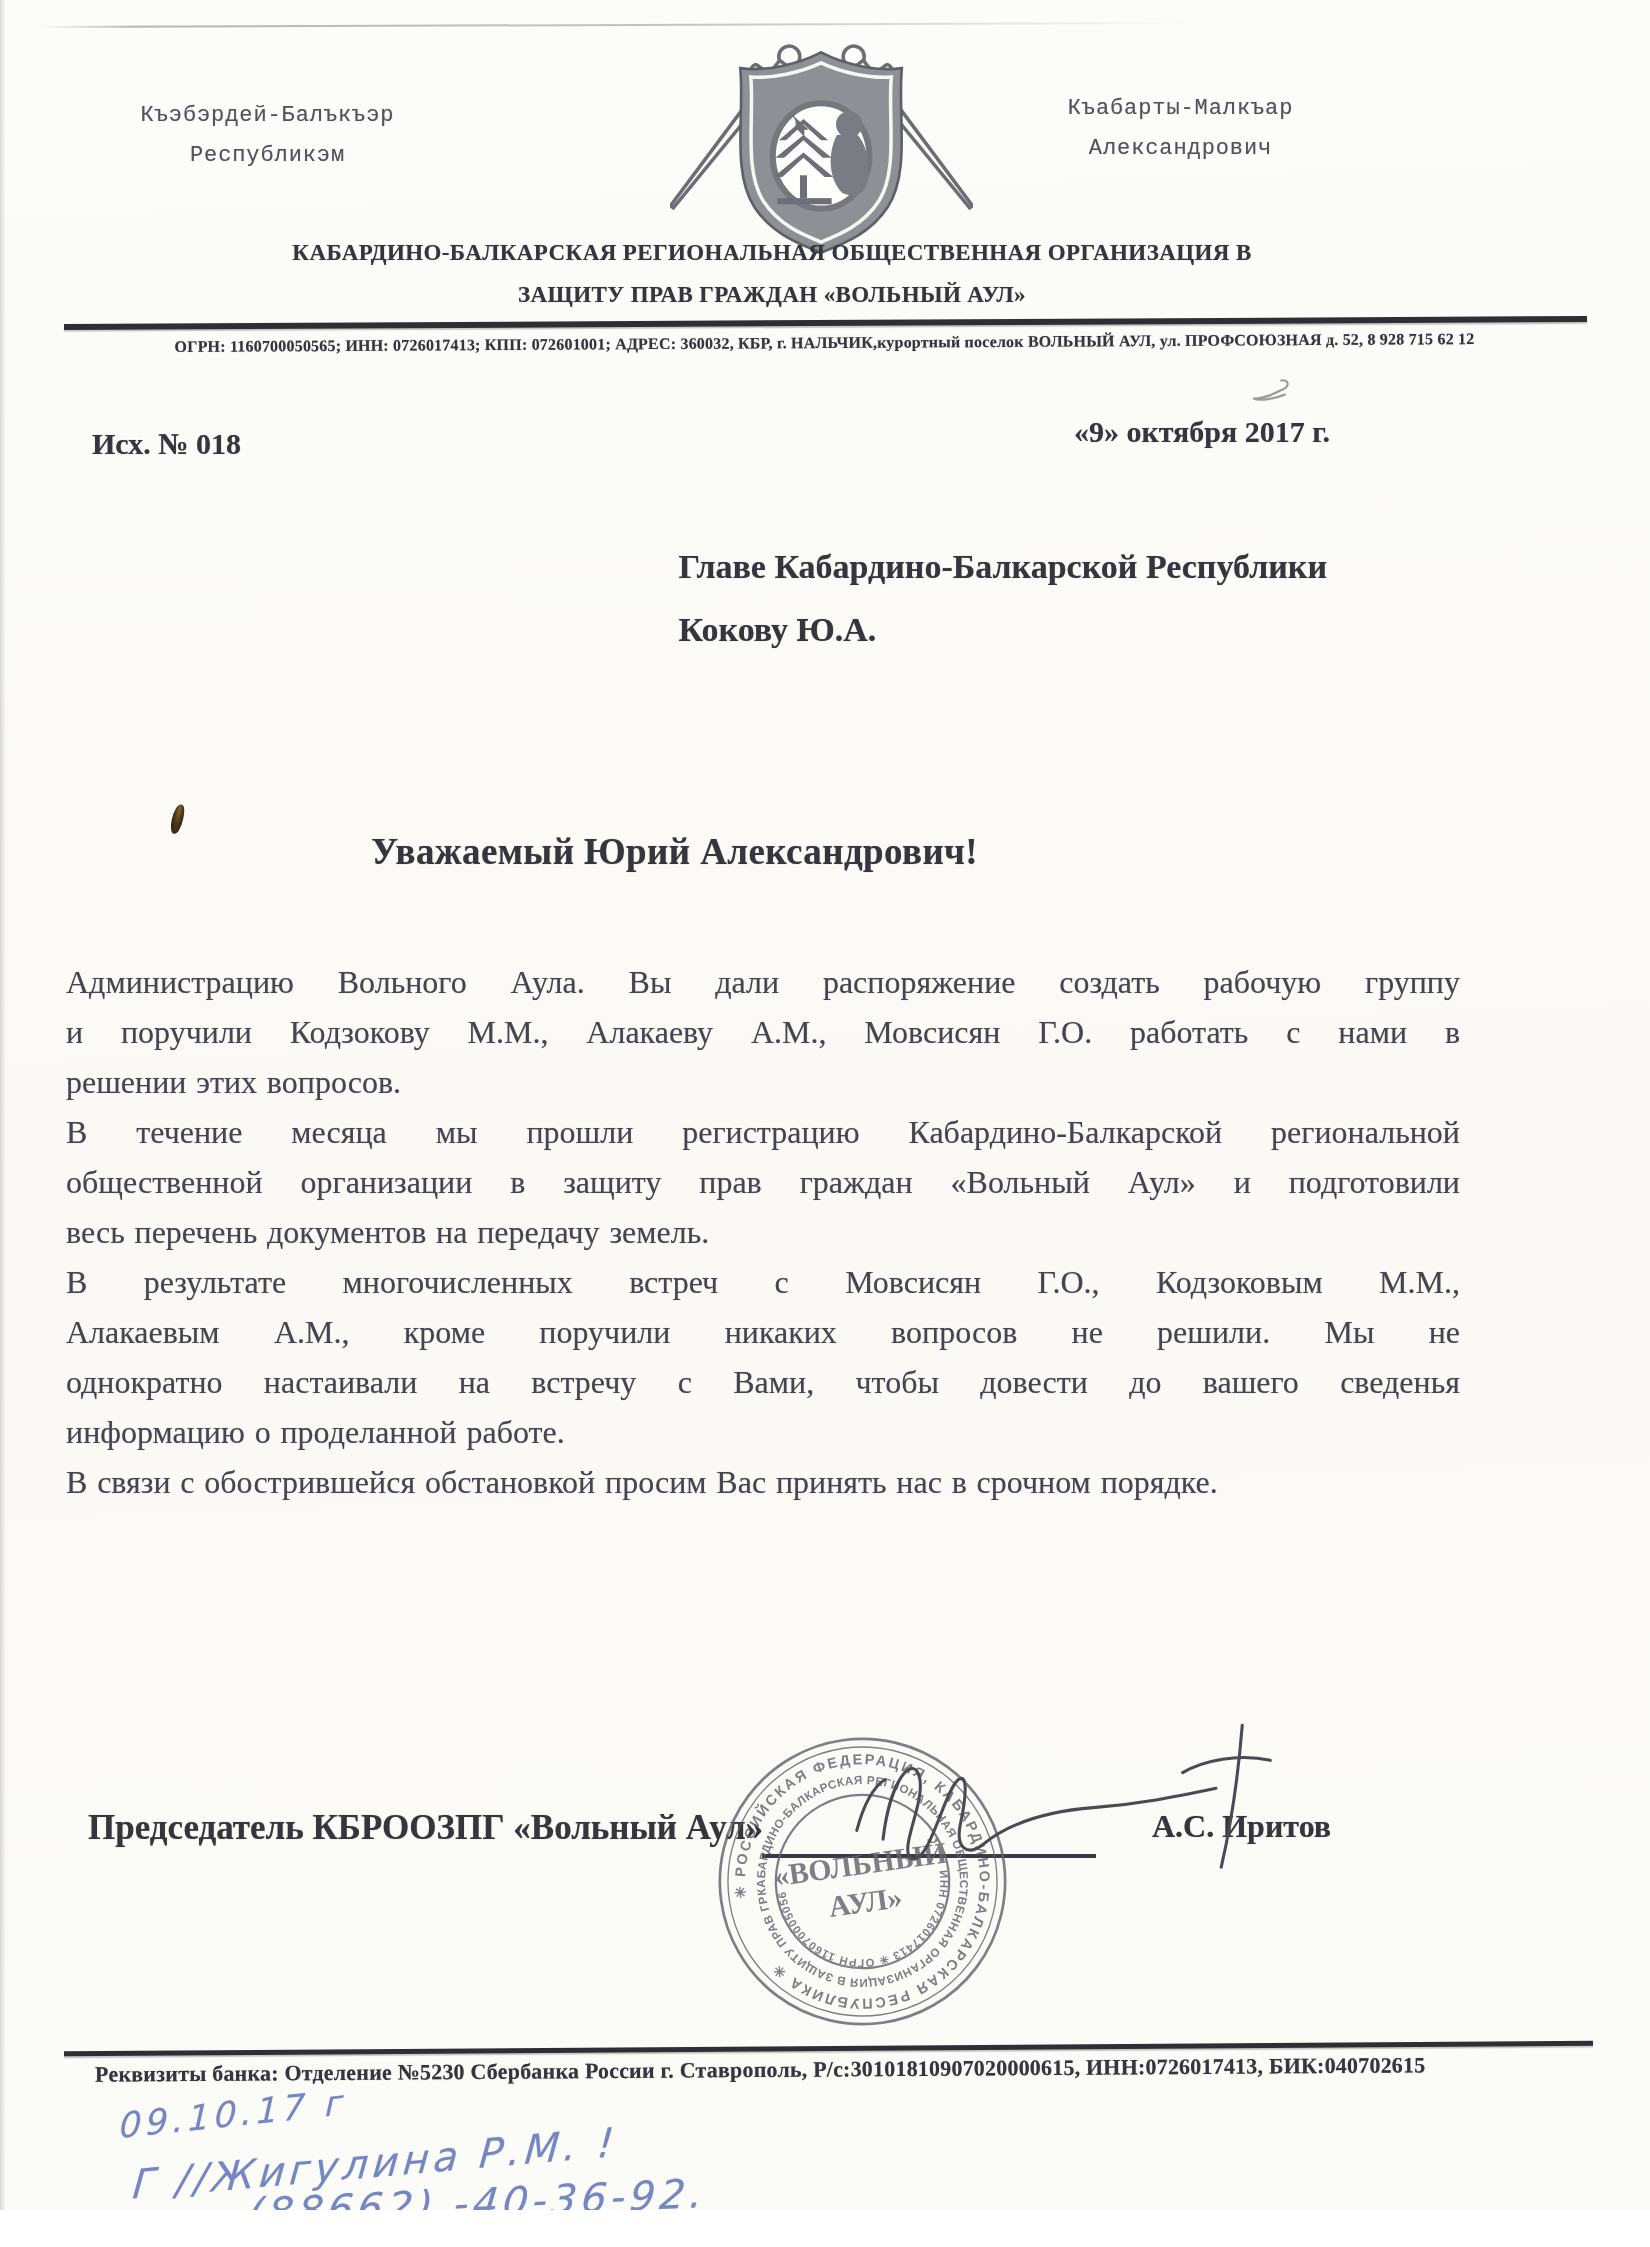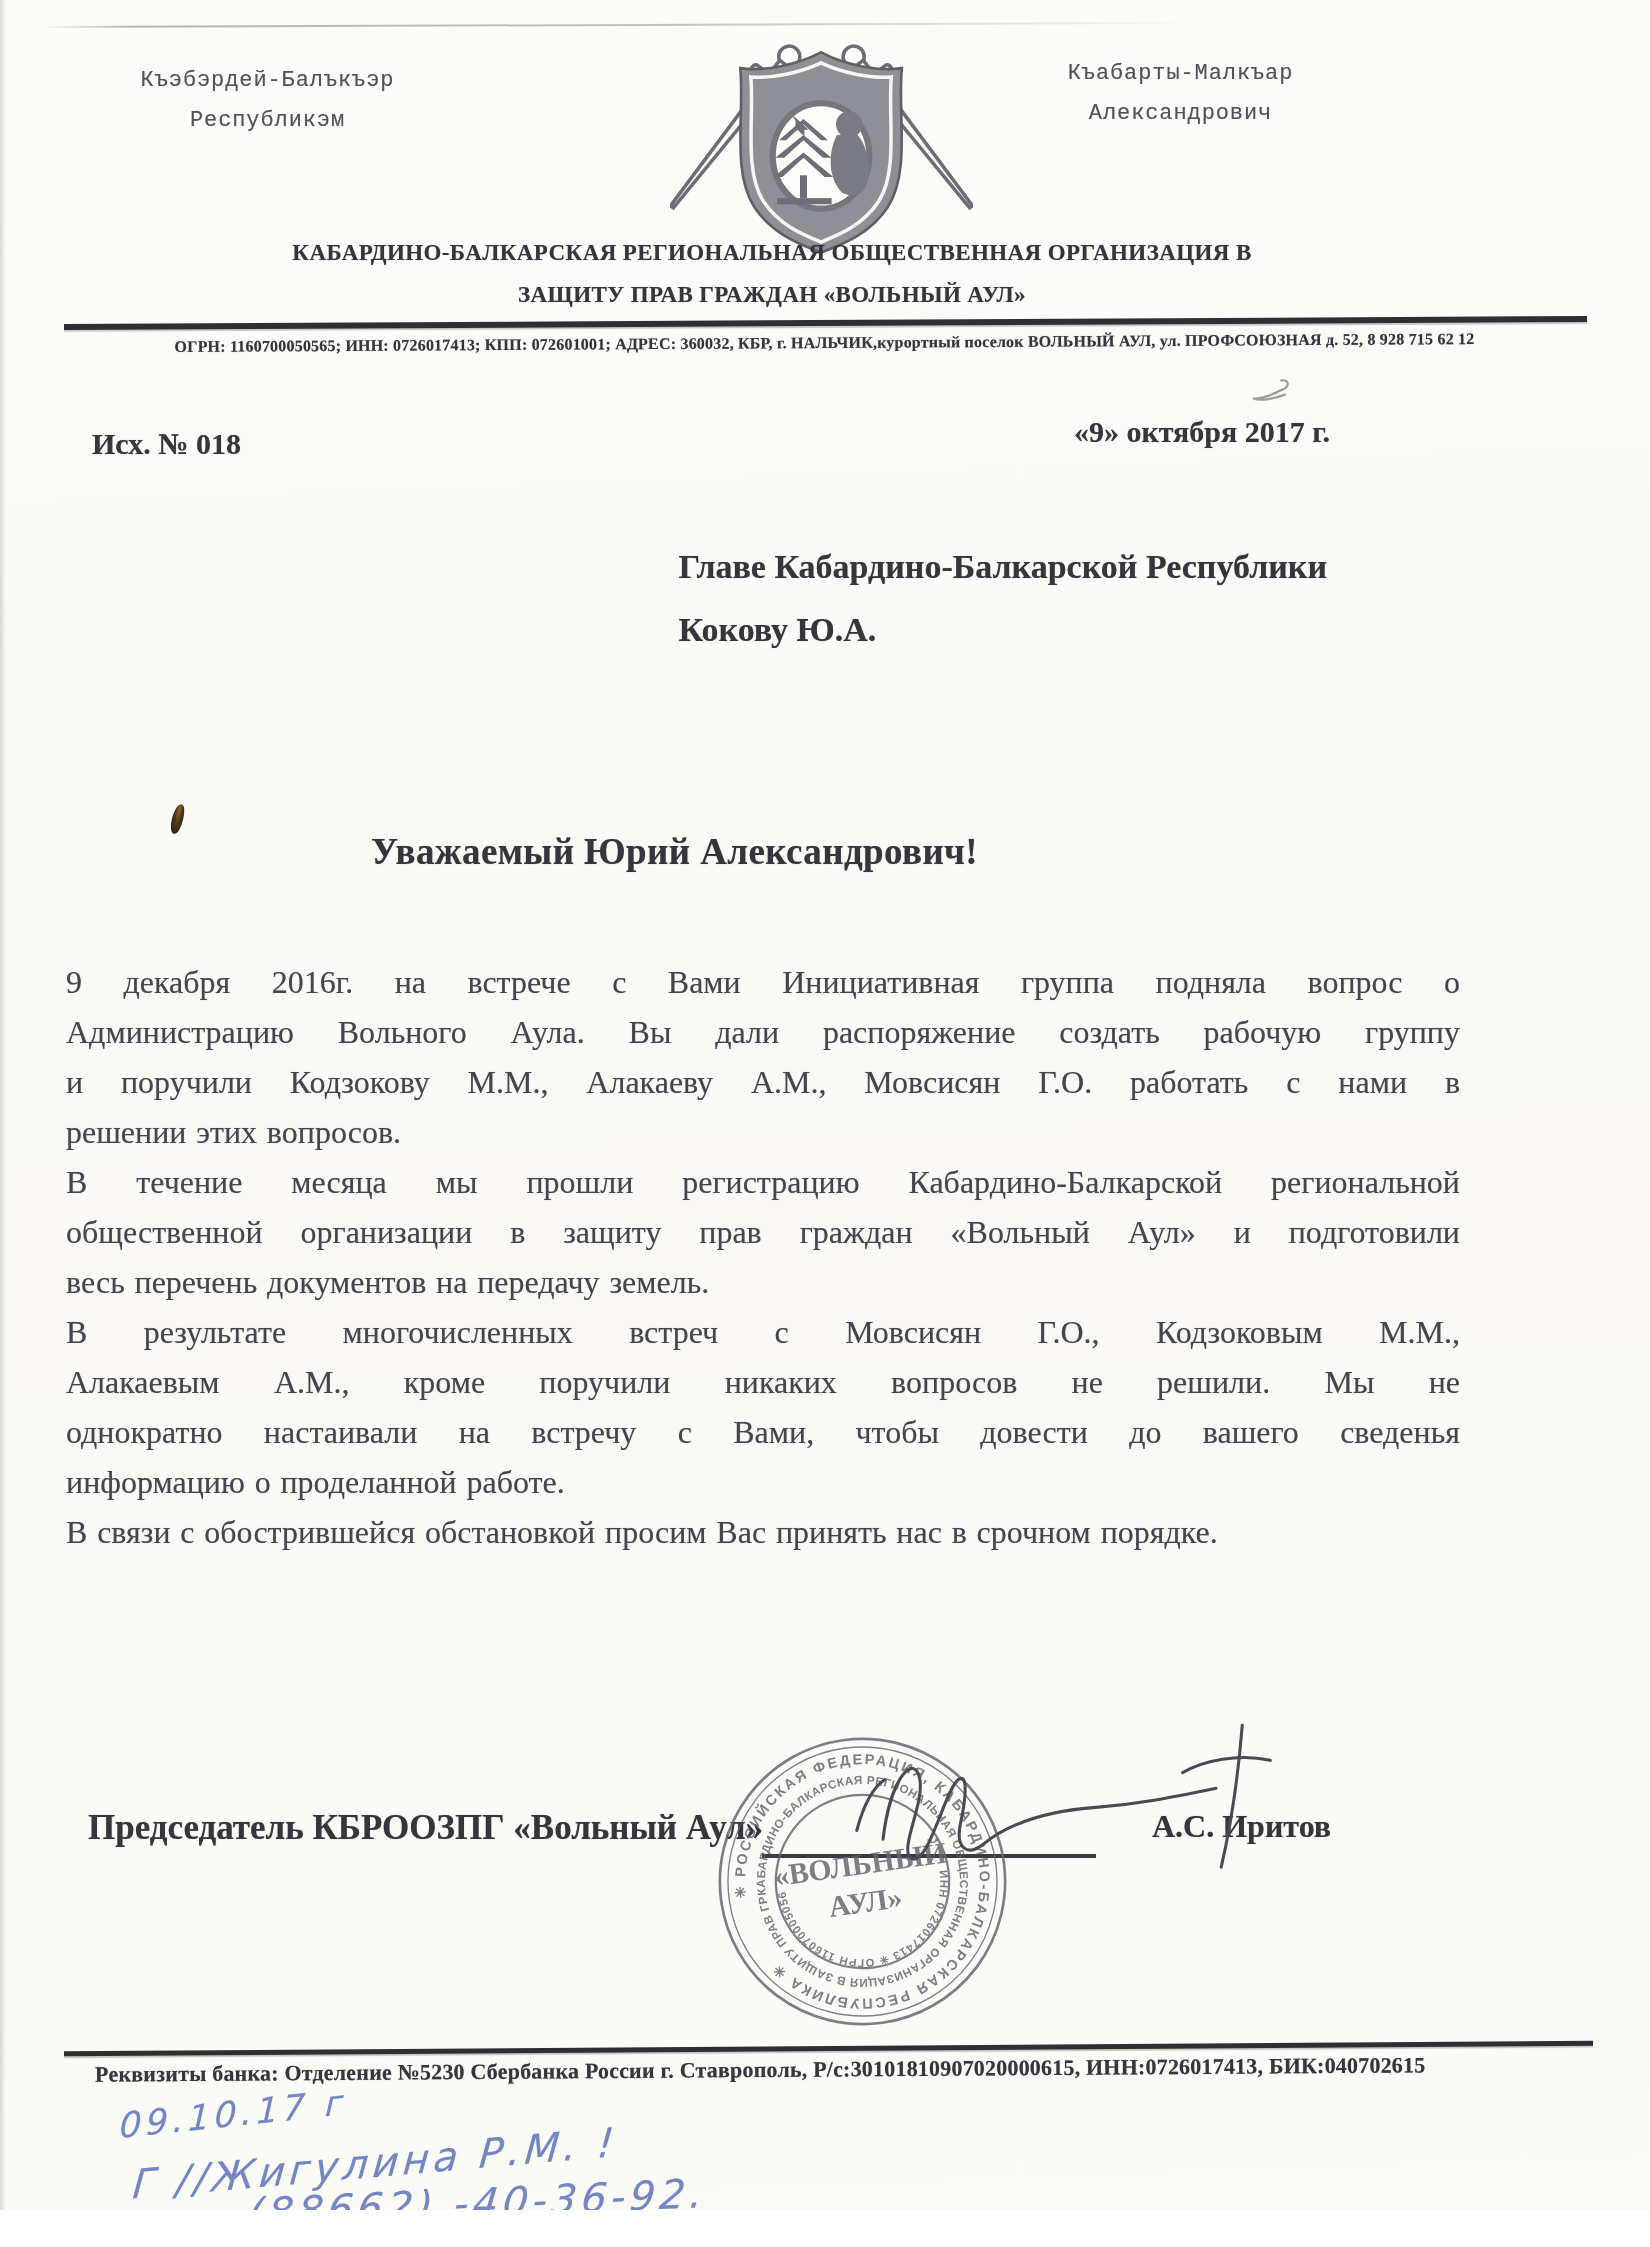--- a/index.html
+++ b/index.html
@@ -8,21 +8,21 @@
     width:1650px;height:2247px;
     margin:0 auto;
     background:linear-gradient(178deg,#fcfcfa 0%,#faf9f6 55%,#fbfbf8 100%);
     overflow:hidden;
     font-family:"Liberation Serif","DejaVu Serif",serif;
     color:#45454e;
   }
   .abs{position:absolute;}
   .ink{color:#45454e;text-shadow:0 0 0.9px rgba(70,70,80,.45);}
   .ink-strong{color:#35353c;text-shadow:0 0 0.9px rgba(50,50,60,.5);}
-  .mono{font-family:"Liberation Mono","DejaVu Sans Mono",monospace;}
+  .mono{font-family:"Liberation Mono","DejaVu Sans Mono",monospace;margin-top:35px;}
 
   .edge-shade{left:0;top:0;width:6.1px;height:100%;
     background:linear-gradient(90deg,rgba(60,60,60,.18),rgba(60,60,60,0));}
   .top-scan-line{left:40px;top:24px;width:1154px;height:1.8px;transform:rotate(-.2deg);
     background:linear-gradient(90deg,rgba(125,125,120,0),rgba(125,125,120,.55) 8%,rgba(125,125,120,.45) 55%,rgba(125,125,120,.2) 82%,rgba(125,125,120,0));}
   .bottom-band{left:0;bottom:0;width:100%;height:37px;background:#ffffff;}
 
   .hdr-block{width:263px;text-align:center;font-size:22px;line-height:40px;
     color:#52525a;letter-spacing:0.9px;text-shadow:0 0 0.9px rgba(80,80,90,.4);}
   .hdr-left{left:136px;top:61px;}
@@ -150,21 +150,20 @@
   <div class="abs recipient ink-strong">
     <div>Главе Кабардино-Балкарской Республики</div>
     <div>Кокову Ю.А.</div>
   </div>
 
   <div class="abs ink-blot"></div>
 
   <div class="abs salutation ink-strong">Уважаемый Юрий Александрович!</div>
 
   <div class="abs body-text ink">
-    <div class="jl">9 декабря 2016г. на встрече с Вами Инициативная группа подняла вопрос о</div>
     <div class="jl">Администрацию Вольного Аула. Вы дали распоряжение создать рабочую группу</div>
     <div class="jl">и поручили Кодзокову М.М., Алакаеву А.М., Мовсисян Г.О. работать с нами в</div>
     <div class="jlast">решении этих вопросов.</div>
     <div class="jl">В течение месяца мы прошли регистрацию Кабардино-Балкарской региональной</div>
     <div class="jl">общественной организации в защиту прав граждан «Вольный Аул» и подготовили</div>
     <div class="jlast">весь перечень документов на передачу земель.</div>
     <div class="jl">В результате многочисленных встреч с Мовсисян Г.О., Кодзоковым М.М.,</div>
     <div class="jl">Алакаевым А.М., кроме поручили никаких вопросов не решили. Мы не</div>
     <div class="jl">однократно настаивали на встречу с Вами, чтобы довести до вашего сведенья</div>
     <div class="jlast">информацию о проделанной работе.</div>

